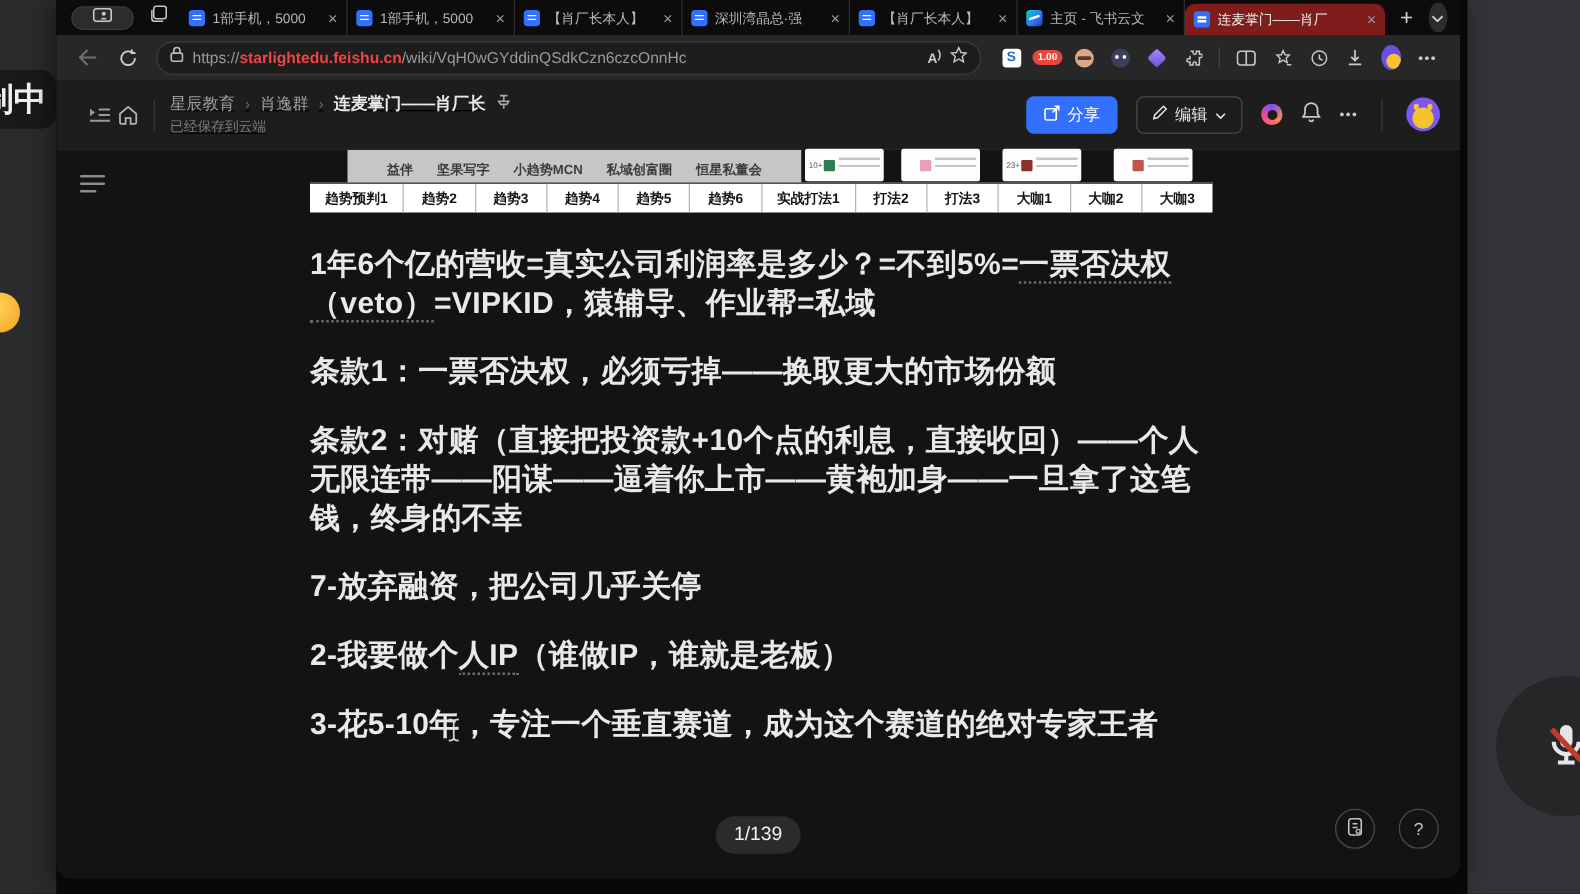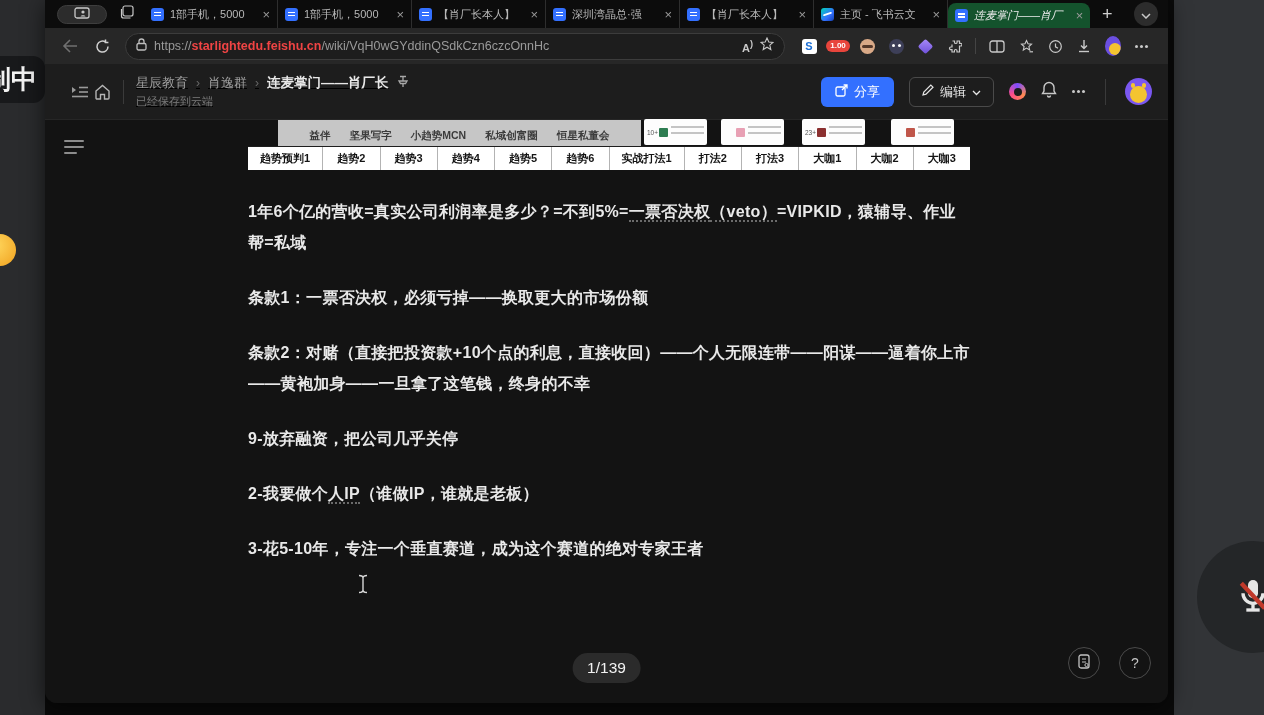--- a/index.html
+++ b/index.html
@@ -23,21 +23,21 @@
 
   
   .tabstrip { height:28px; background:#0c0c0c; display:flex; align-items:center; padding-left:12px; }
   .tab-preview { width:50px; height:19px; border-radius:10px; background:#2c2c2c; border:1px solid #3e3e3e;
     display:flex; align-items:center; justify-content:center; margin-right:12px; flex:none; }
   .stack-ico { margin-right:10px; flex:none; }
   .tab { width:134px; height:28px; display:flex; align-items:center; gap:6px; padding:0 7px; flex:none;
     border-right:1px solid #2e2e2e; cursor:default; }
   .tab .t-title { flex:1; font-size:11px; color:#b8b8b8; white-space:nowrap; overflow:hidden; }
   .tab .t-close { color:#9a9a9a; font-size:13px; line-height:1; flex:none; }
-  .tab.active { width:142px; background:#14532d; border-radius:8px 8px 0 0; border-right:none; height:25px; align-self:flex-end;font-style:italic; }
+  .tab.active { width:160px; background:#7f1d1d; border-radius:8px 8px 0 0; border-right:none; height:25px; align-self:flex-end; }
   .tab.active .t-title { color:#ececec; }
   .doc-ico { width:13px; height:13px; border-radius:3px; background:#3370ff; flex:none; position:relative; }
   .doc-ico::before { content:""; position:absolute; left:3px; top:4px; width:7px; height:1.5px; background:#fff;
     box-shadow:0 3px 0 #fff; }
   .feishu-ico { width:13px; height:13px; border-radius:3px; flex:none;
     background:linear-gradient(135deg,#00d6b9 0%, #3370ff 60%, #133fb0 100%); position:relative; }
   .feishu-ico::before { content:""; position:absolute; left:2px; top:5px; width:9px; height:2px; background:#fff;
     border-radius:2px; transform:rotate(-18deg); }
   .newtab { color:#d0d0d0; font-size:18px; font-weight:400; padding:0 12px; }
   .tab-chevron { margin-left:auto; margin-right:10px; width:24px; height:24px; border-radius:50%; background:#2c2c2c;
@@ -111,21 +111,21 @@
   .mini-card .bars { flex:1; height:12px;
     background:linear-gradient(#c4c4c4 2px, transparent 2px, transparent 6px, #c4c4c4 6px, #c4c4c4 8px, transparent 8px); }
   .tabs-row { position:absolute; left:0; top:27px; width:722px; height:24px; background:#fff; display:flex;
     border-top:1px solid #1e1e1e; }
   .tabs-row .cell { flex:1; display:flex; align-items:center; justify-content:center; font-size:11px; color:#141414;
     font-weight:700; border-right:1px solid #b3b3b3; white-space:nowrap; }
   .tabs-row .cell:last-child { border-right:none; }
   .tabs-row .cell.wide { flex:1.32; }
 
   .paras { margin-top:26px; width:722px; }
-  .para { font-size:16px; font-weight:700; color:#e9e9e9; line-height:31px; letter-spacing:.3px; margin-bottom:24px; }
+  .para { font-size:24px; font-weight:700; color:#e9e9e9; line-height:31px; letter-spacing:.3px; margin-bottom:24px; }
   .dotted-u { border-bottom:2px dotted rgba(215,215,215,.45); }
 
   .page-pill { position:absolute; left:50%; transform:translateX(-50%); top:589px; background:#2b2b2b;
     border-radius:17px; padding:6px 15px; color:#f2f2f2; font-size:15.5px; }
   .float-btns { position:absolute; left:1023px; top:583px; display:flex; gap:19px; }
   .circ-btn { width:32px; height:32px; border-radius:50%; border:1px solid #4a4a4a; display:flex;
     align-items:center; justify-content:center; color:#c3c3c3; font-size:14px; }
   .ibeam { position:absolute; left:312px; top:510px; }
 </style>
 </head>
@@ -414,21 +414,21 @@
           <span class="cell">打法3</span>
           <span class="cell">大咖1</span>
           <span class="cell">大咖2</span>
           <span class="cell">大咖3</span>
         </div>
       </div>
       <div class="paras">
           <div class="para"><span>1年6个亿的营收=真实公司利润率是多少？=不到5%=</span><span class="dotted-u">一票否决权</span><span class="dotted-u">（veto）</span><span>=VIPKID，猿辅导、作业帮=私域</span></div>
           <div class="para"><span>条款1：一票否决权，必须亏掉——换取更大的市场份额</span></div>
           <div class="para"><span>条款2：对赌（直接把投资款+10个点的利息，直接收回）——个人无限连带——阳谋——逼着你上市——黄袍加身——一旦拿了这笔钱，终身的不幸</span></div>
-          <div class="para"><span>9-放弃融资，把公司几乎关停</span></div>
+          <div class="para"><span>7-放弃融资，把公司几乎关停</span></div>
           <div class="para"><span>2-我要做个</span><span class="dotted-u">人IP</span><span>（谁做IP，谁就是老板）</span></div>
           <div class="para"><span>3-花5-10年，专注一个垂直赛道，成为这个赛道的绝对专家王者</span></div>
         </div>
     </div>
 
     <div class="page-pill">1/139</div>
 
     <div class="float-btns">
       <div class="circ-btn">
         <span>

